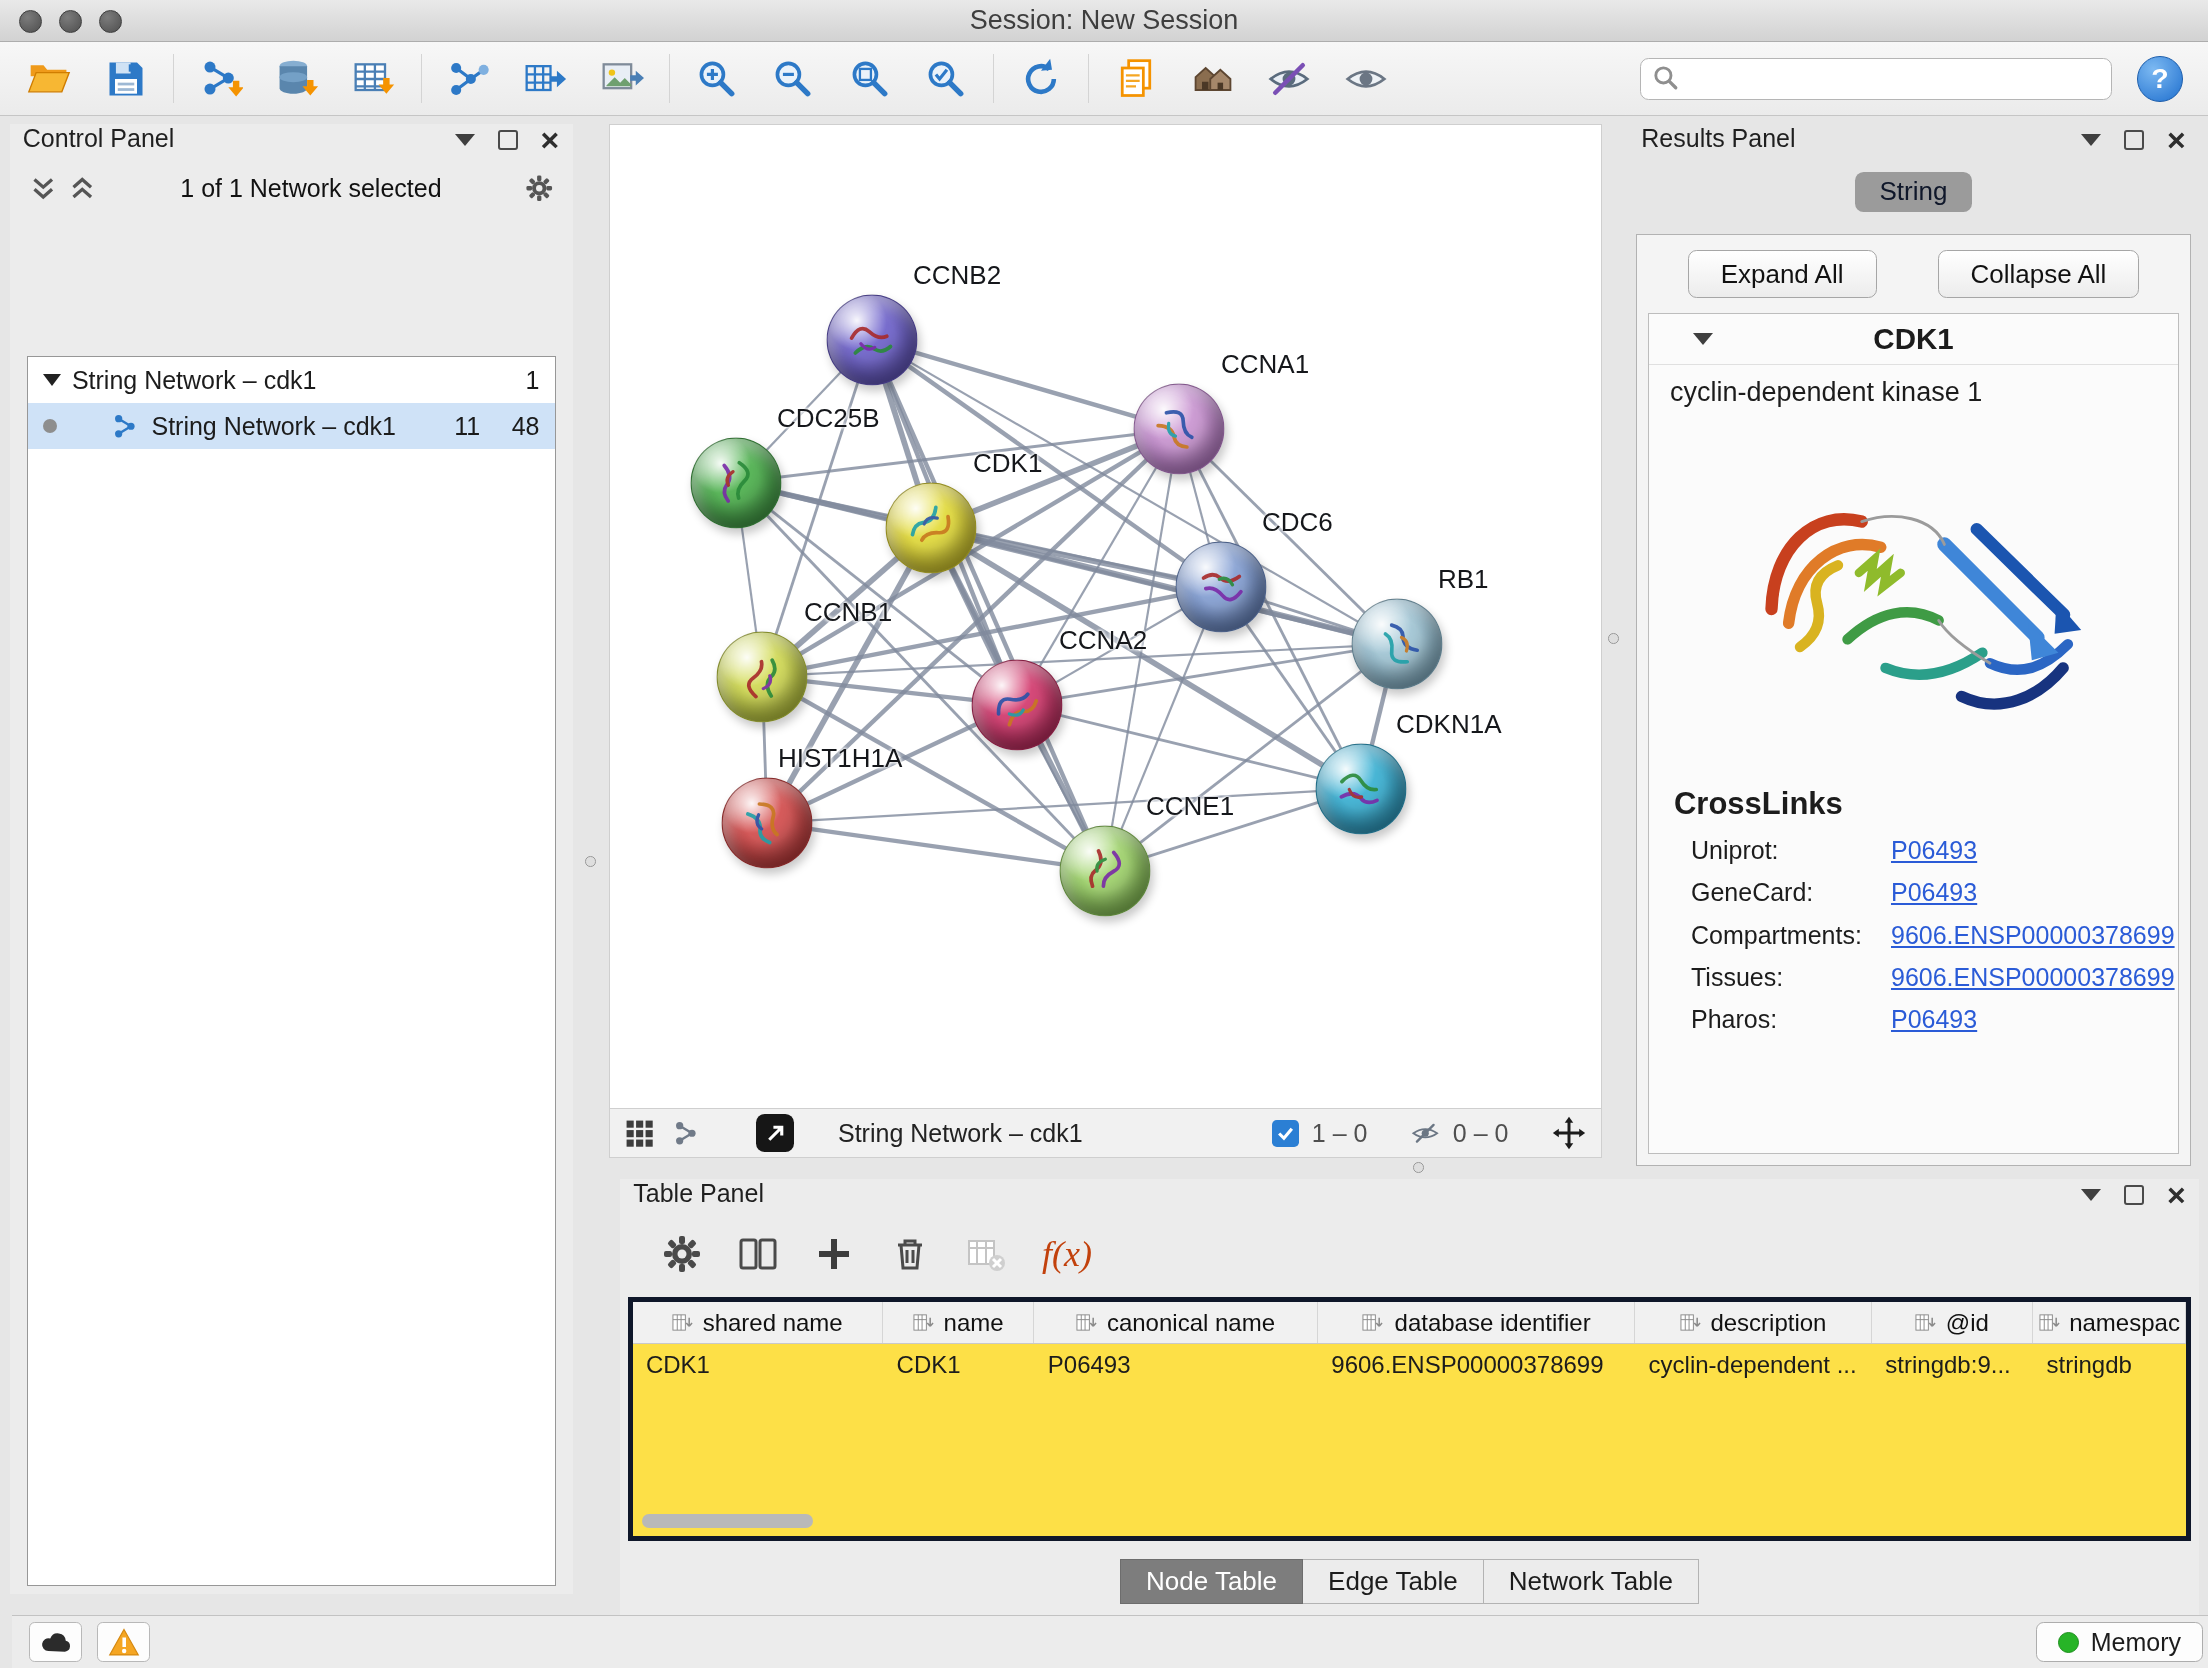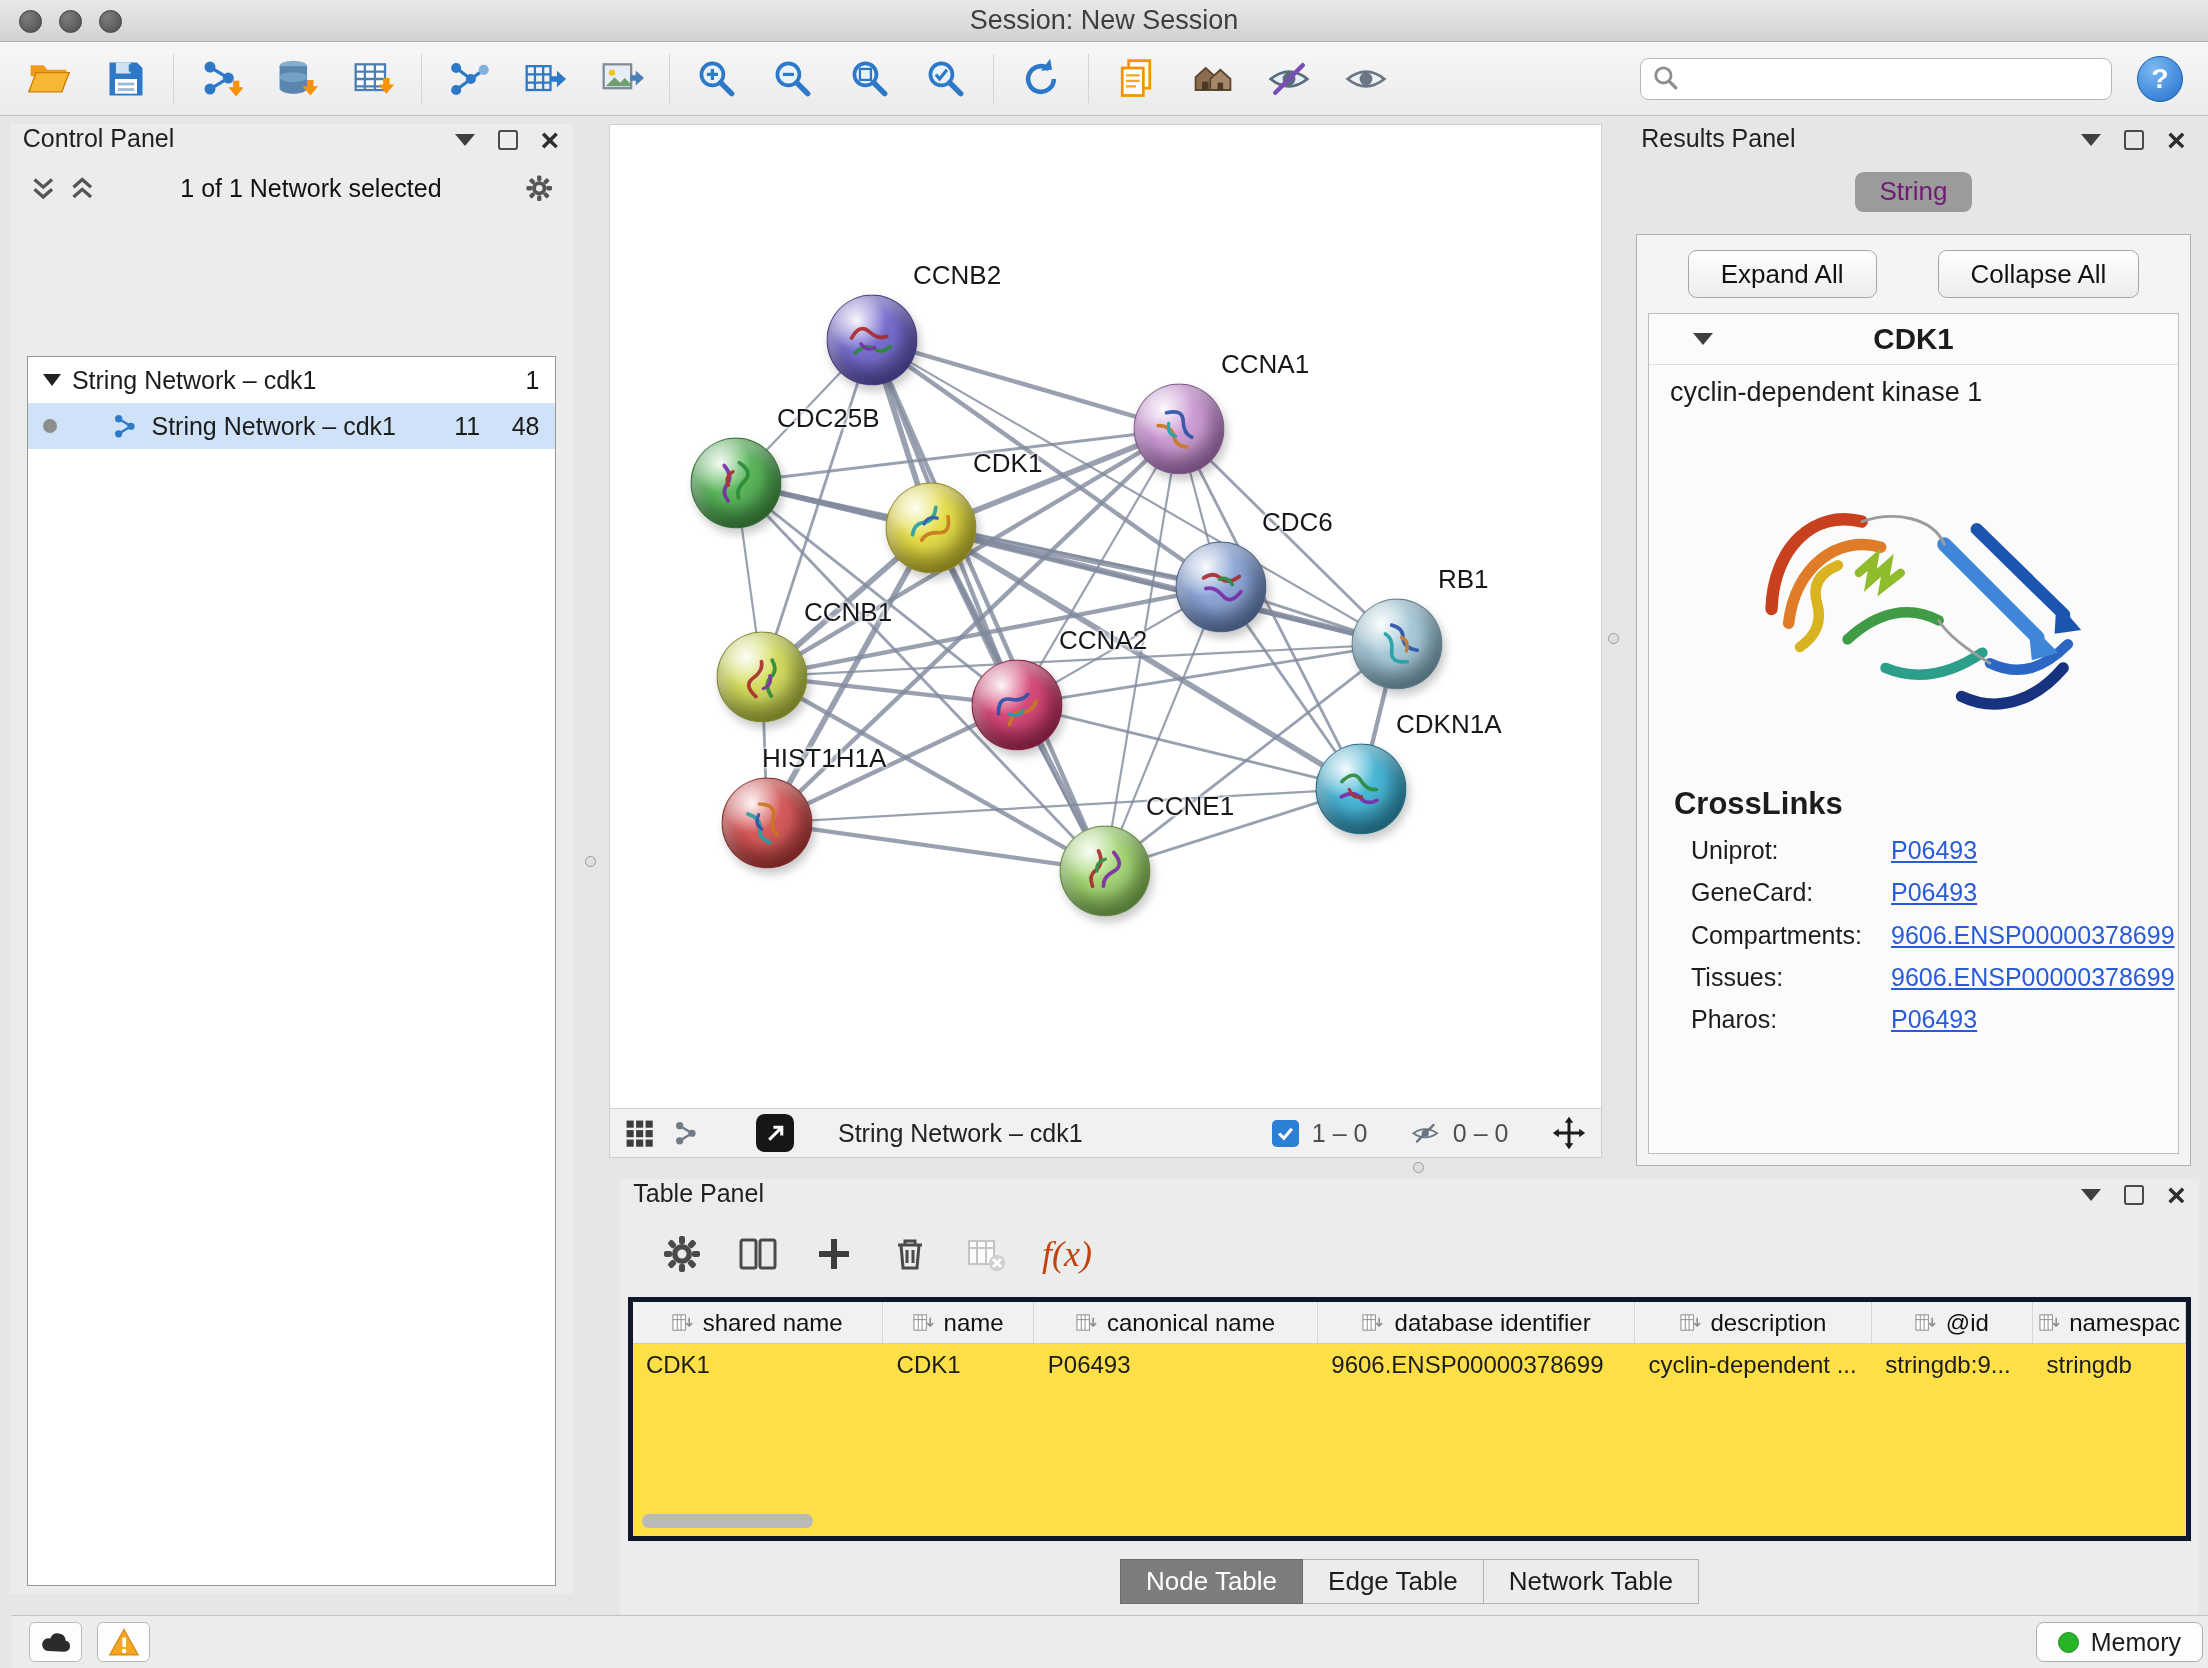--- a/index.html
+++ b/index.html
@@ -65,21 +65,21 @@
   .network-toolbar { position:absolute; left:609px; top:1109px; width:993px; height:49px;
     background:#f1f1f1; border:1px solid #cfcfcf; border-top:none;
     display:flex; align-items:center; padding:0 15px; gap:19px; color:#555; }
   .nt-black-btn { width:38px; height:38px; background:#161616; border-radius:8.6px; display:flex; align-items:center; justify-content:center; }
   .nt-title { margin-left:25px; color:#222; }
   .nt-right { margin-left:auto; display:flex; align-items:center; gap:13.3px; font-size:25px; color:#4f4f4f; }
   .nt-check { width:27px; height:27px; background:#2b7fd4; border-radius:4.8px; display:flex; align-items:center; justify-content:center; }
   .nt-gap { width:17px; }
   
   .results-panel { position:absolute; left:1628px; top:124px; width:571px; height:1042px; }
-  .string-badge { margin:7.6px auto 0; width:fit-content; background:#9b9b9b; color:#701a75;
+  .string-badge { margin:7.6px auto 0; width:fit-content; background:#9b9b9b; color:#0f172a;
     padding:4.8px 25px; border-radius:8.6px; font-size:26px; }
   .rp-box { position:absolute; left:7.6px; right:7.6px; top:110px; bottom:0; border:1px solid #b2b2b2;
     background:#f4f4f4; padding:15px 11.4px 11.4px; display:flex; flex-direction:column; gap:15px; }
   .rp-buttons { display:flex; justify-content:center; gap:61px; }
   .rp-btn { background:linear-gradient(#ffffff,#ececec); border:1px solid #a6a6a6; border-radius:8.6px;
     padding:7.6px 32px; font-size:26px; color:#111; }
   .gene-card { flex:1; border:1px solid #bdbdbd; background:#fbfbfb; display:flex; flex-direction:column; overflow:hidden; }
   .gene-header { position:relative; height:51px; display:flex; align-items:center; justify-content:center; border-bottom:1px solid #e0e0e0; }
   .gene-header .caret-down { position:absolute; left:44px; }
   .gene-symbol { font-weight:bold; font-size:29.5px; }
@@ -504,21 +504,21 @@
     </div>
 <div class="node-label" style="left: 303px; top: 135px;">CCNB2</div>
     <div class="node-label" style="left: 611px; top: 224px;">CCNA1</div>
     <div class="node-label" style="left: 167px; top: 278px;">CDC25B</div>
     <div class="node-label" style="left: 363px; top: 323px;">CDK1</div>
     <div class="node-label" style="left: 652px; top: 382px;">CDC6</div>
     <div class="node-label" style="left: 828px; top: 439px;">RB1</div>
     <div class="node-label" style="left: 194px; top: 472px;">CCNB1</div>
     <div class="node-label" style="left: 449px; top: 500px;">CCNA2</div>
     <div class="node-label" style="left: 786px; top: 584px;">CDKN1A</div>
-    <div class="node-label" style="left: 152px; top: 618px; text-align: center;">HIST1H1A</div>
+    <div class="node-label" style="left: 168px; top: 618px; text-align: center;">HIST1H1A</div>
     <div class="node-label" style="left: 536px; top: 666px;">CCNE1</div>
   </div>
 
 <div class="network-toolbar">
   <svg class="chev" viewBox="0 0 36 36">
       <g fill="#3d3d3d">
         <rect x="2" y="2" width="9" height="9"></rect>
         <rect x="14" y="2" width="9" height="9"></rect>
         <rect x="26" y="2" width="9" height="9"></rect>
         <rect x="2" y="14" width="9" height="9"></rect>

